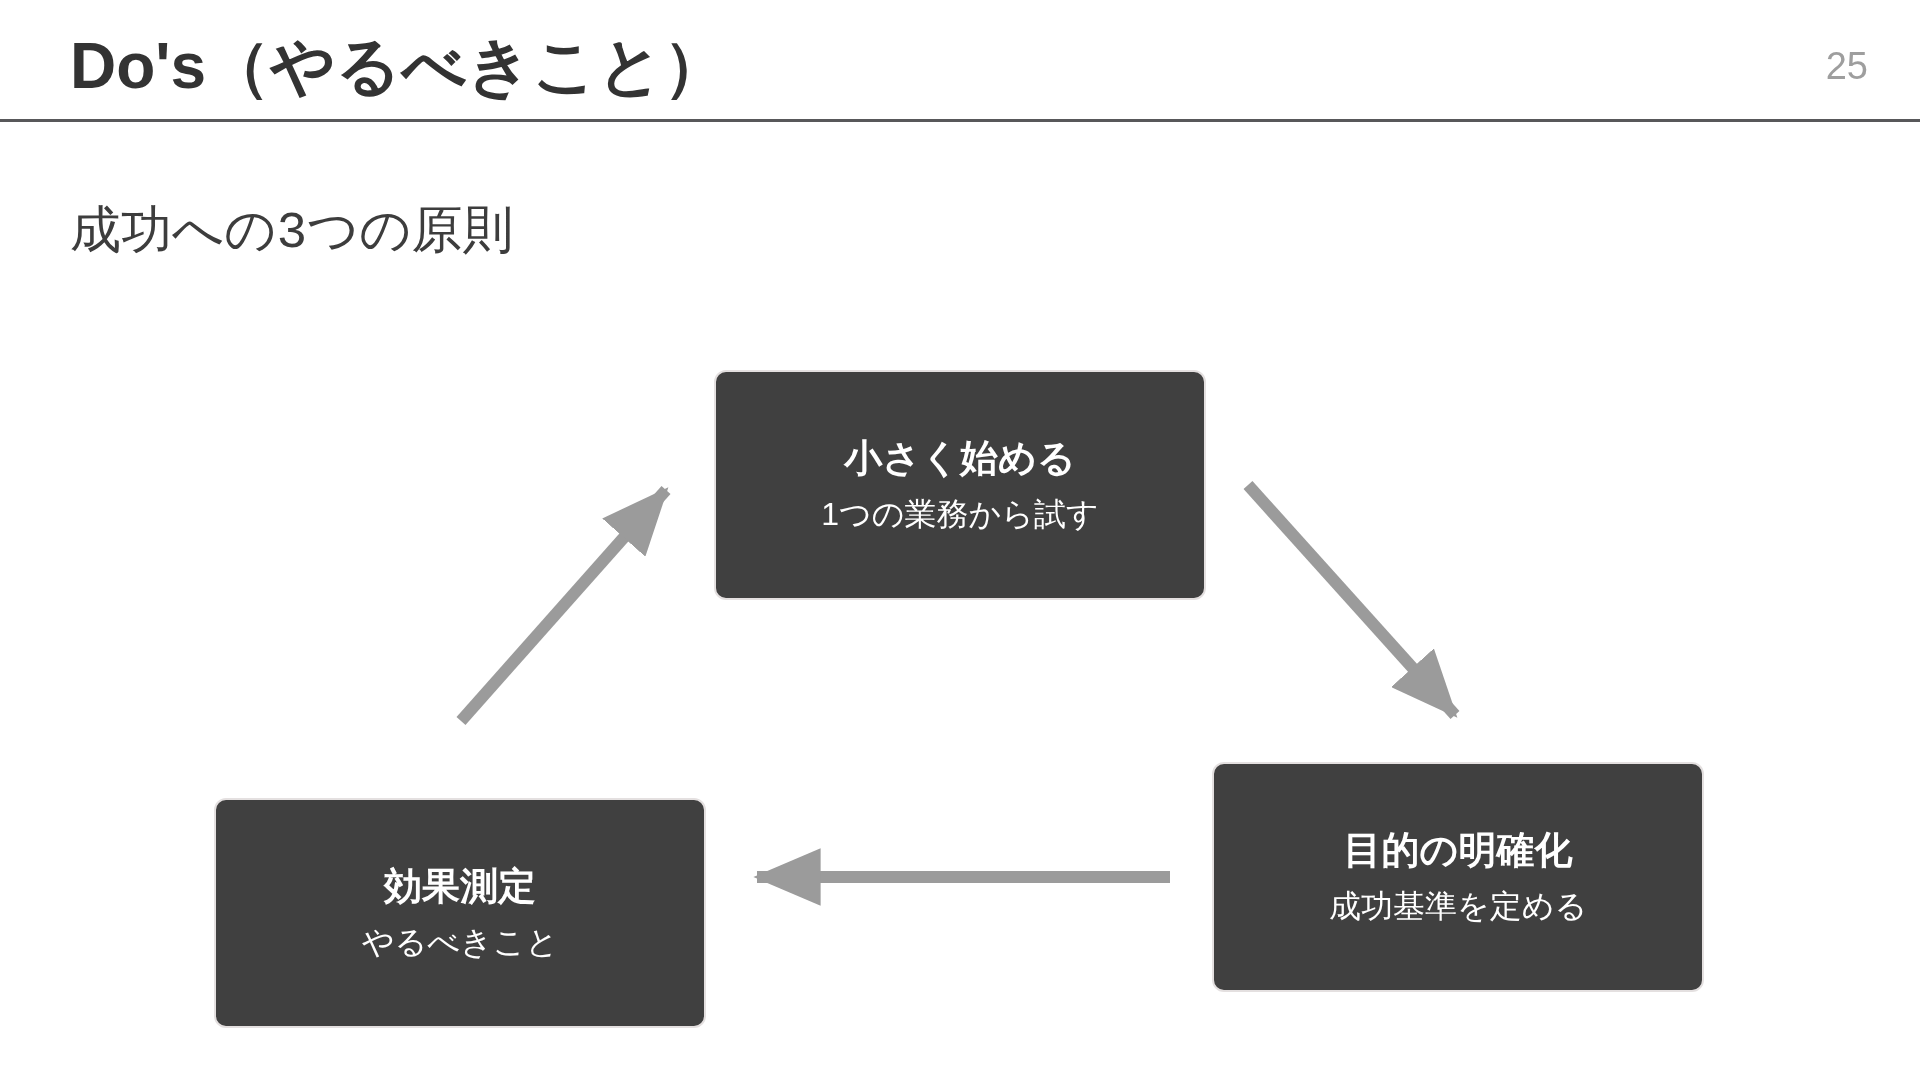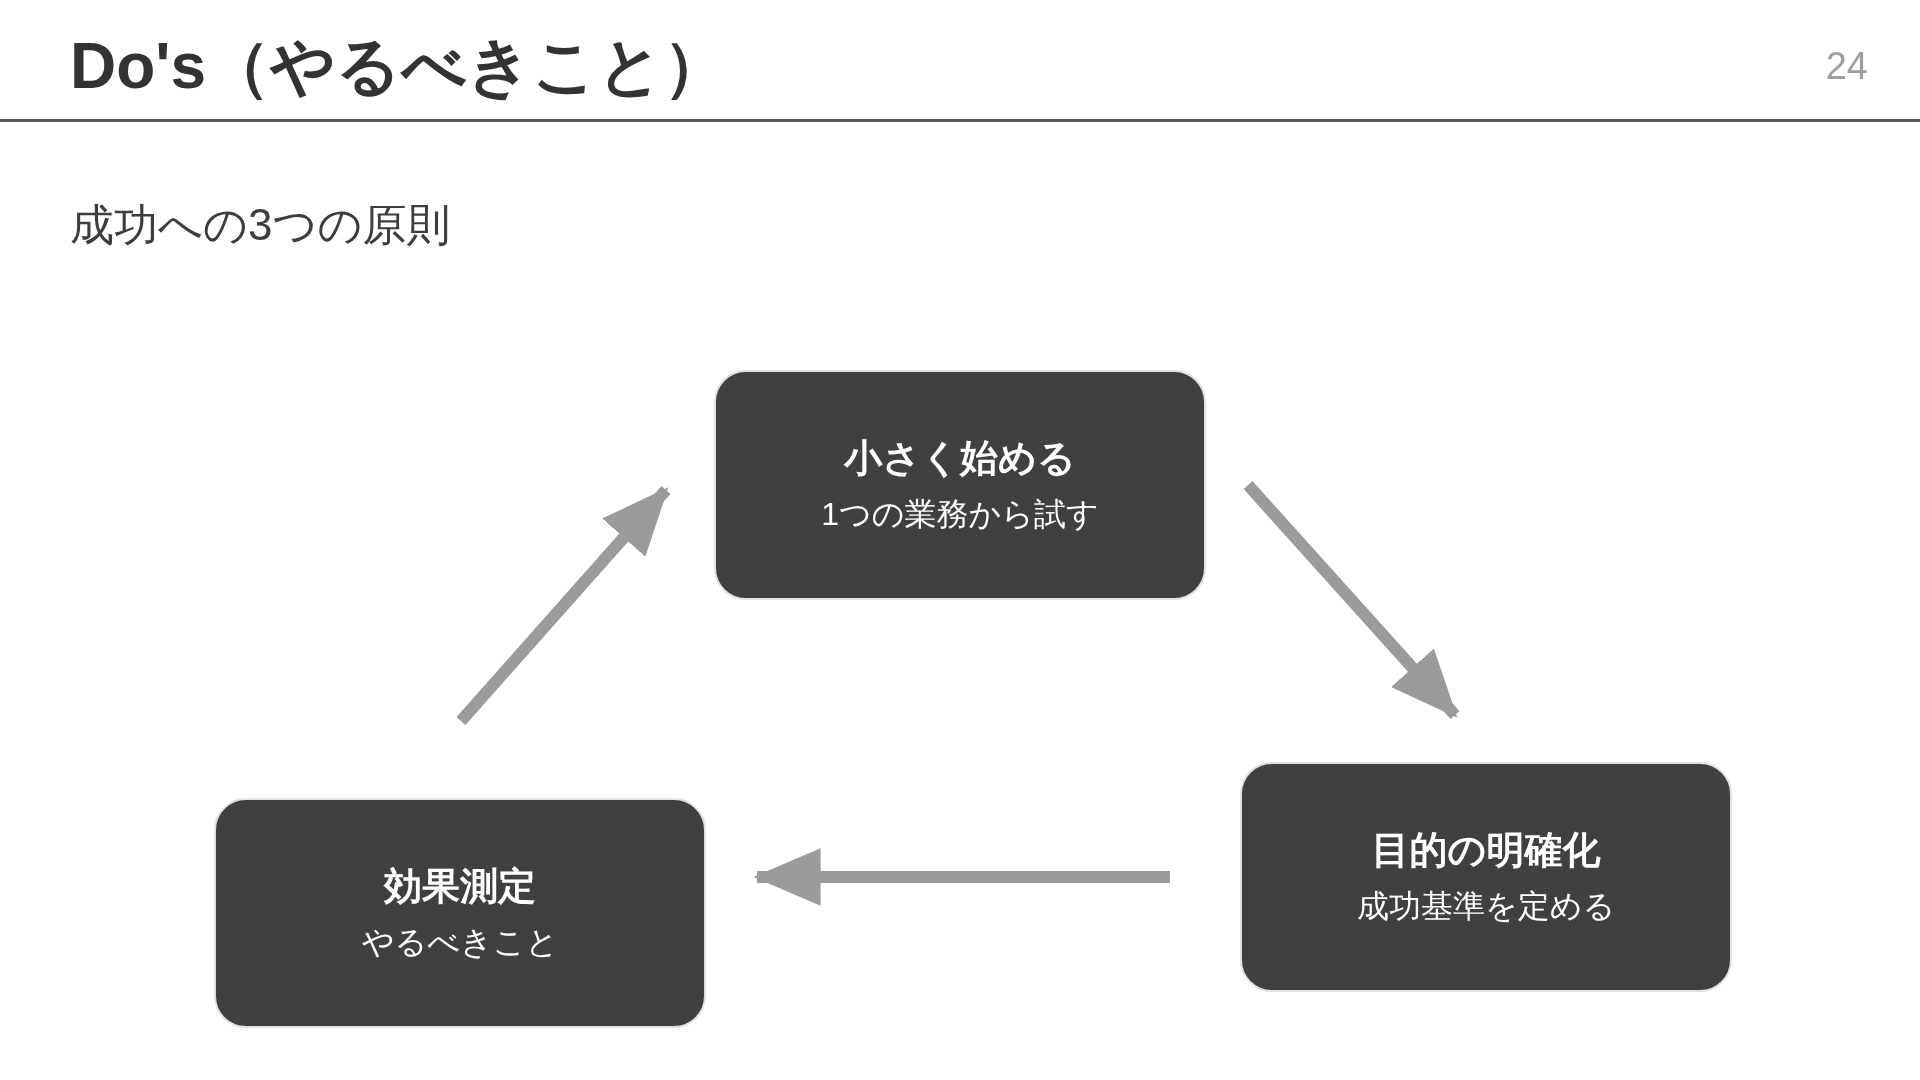--- a/index.html
+++ b/index.html
@@ -25,61 +25,61 @@
     letter-spacing: 0px;
   }
   .page-number {
     font-size: 38px; font-weight: 400;
     color: var(--page-number, #9e9e9e);
   }
 
   
   .subtitle {
     position: absolute; left: 70px; top: 196px;
-    font-size: 44px; color: var(--body-text, #3d3d3d);
+    font-size: 51px; color: var(--body-text, #3d3d3d); font-family: Liberation Mono, monospace;
   }
 
   
   .diagram { position: absolute; inset: 0; }
   .arrows { position: absolute; left: 0; top: 0; width: 1920px; height: 1080px; pointer-events: none; }
   .arrows line { stroke: var(--arrow, #9b9b9b); stroke-width: 12; }
   .arrows polygon { fill: var(--arrow, #9b9b9b); }
 
   .node {
     position: absolute;
     width: 492px; height: 230px;
     background: var(--node-bg, #404040);
     border: 2px solid var(--node-border, #e4e0e0);
-    border-radius: 32px;
+    border-radius: 12px;
     display: flex; flex-direction: column;
     align-items: center; justify-content: center;
     gap: 9px;
     color: var(--node-text, #ffffff);
     text-align: center;
   }
   .node-top   { left: 714px;  top: 370px; }
   .node-left  { left: 214px;  top: 762px; margin-top: 36px; }
-  .node-right { left: 1212px; top: 762px; margin-left: 28px; }
+  .node-right { left: 1212px; top: 762px; }
   .node-title    { font-size: 38px; font-weight: 700; }
   .node-subtitle { font-size: 32px; font-weight: 400; }
 
   
   .footer {
     position: absolute; left: 48px; top: 1022px;
     font-size: 29px; color: var(--body-text, #3d3d3d);
   }
 </style>
 </head>
 <body>
 
 <div class="slide">
 
   <header class="header">
     <h1 class="title">Do's（やるべきこと）</h1>
-    <span class="page-number">24</span>
+    <span class="page-number">25</span>
   </header>
 
   <div class="subtitle">成功への3つの原則</div>
 
   <div class="diagram">
 
     <svg class="arrows" viewBox="0 0 1920 1080" xmlns="http://www.w3.org/2000/svg">
       <defs>
         <marker id="arrowhead" markerWidth="5.6" markerHeight="4.8" refX="5.3" refY="2.4" orient="auto">
           <polygon points="0 0, 5.6 2.4, 0 4.8" fill="#9b9b9b"></polygon>

